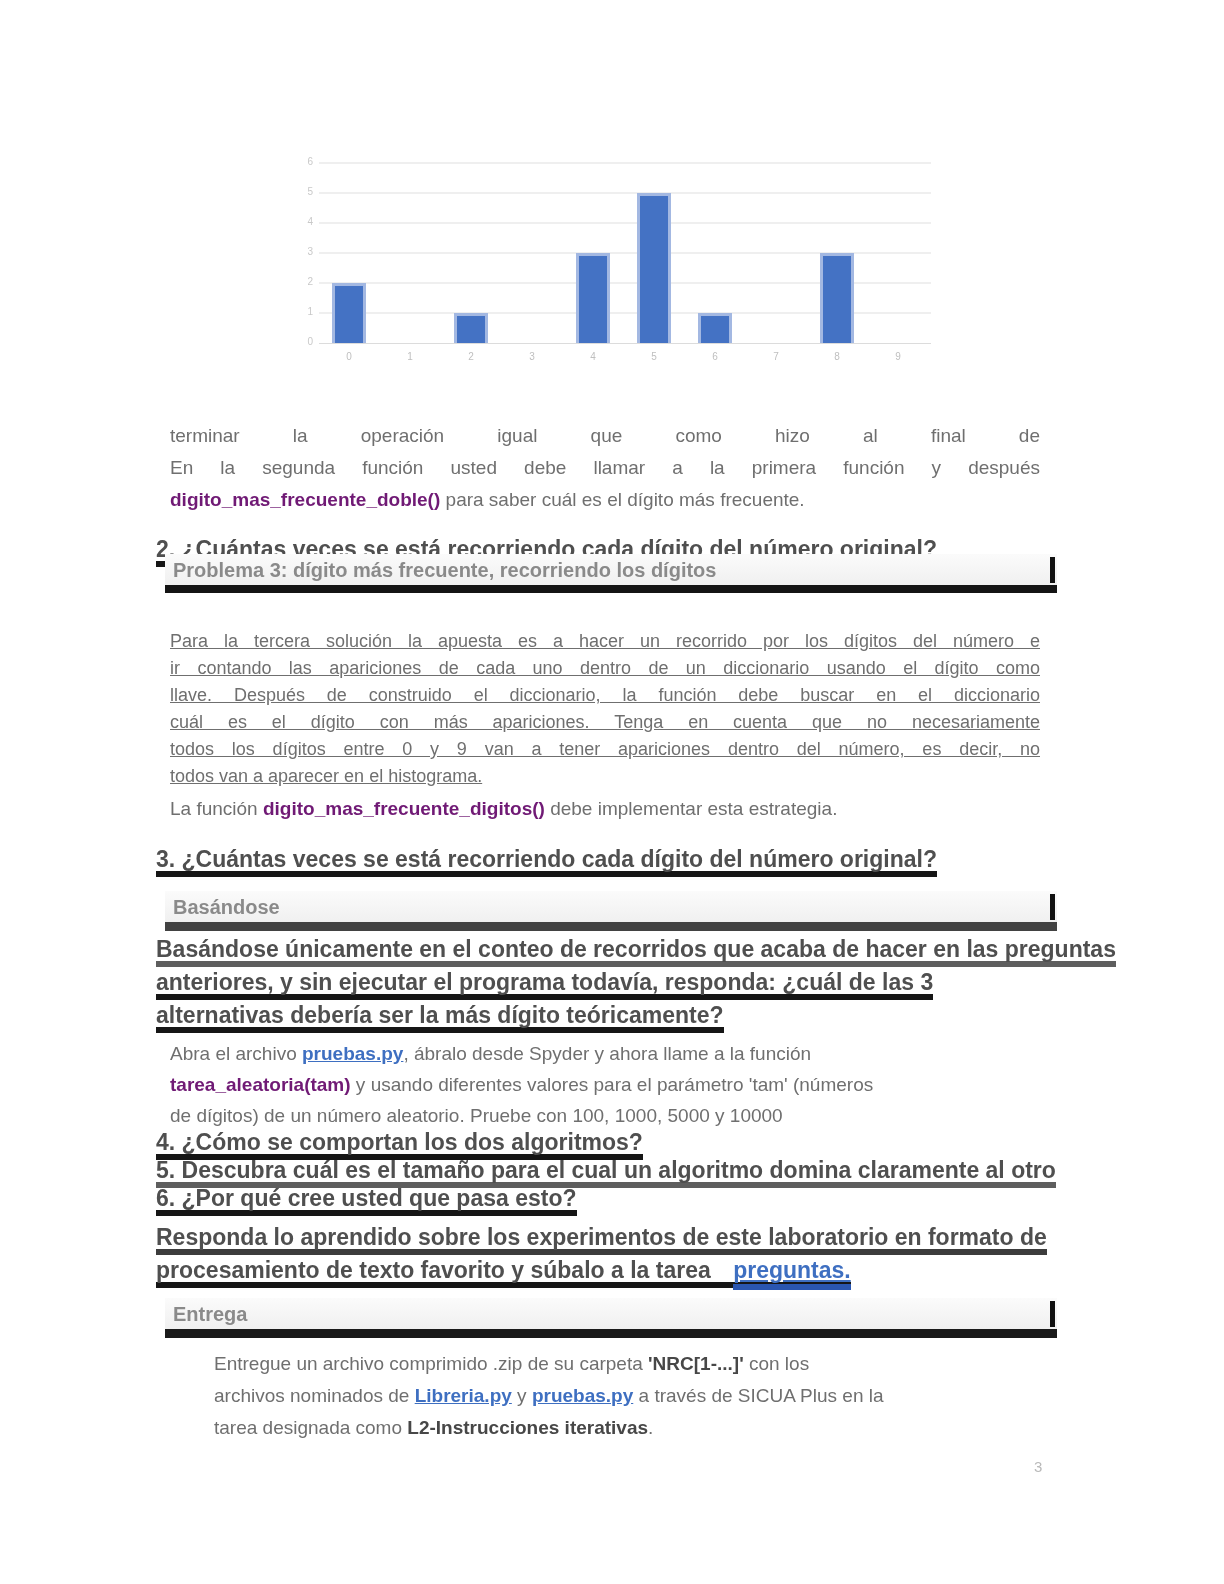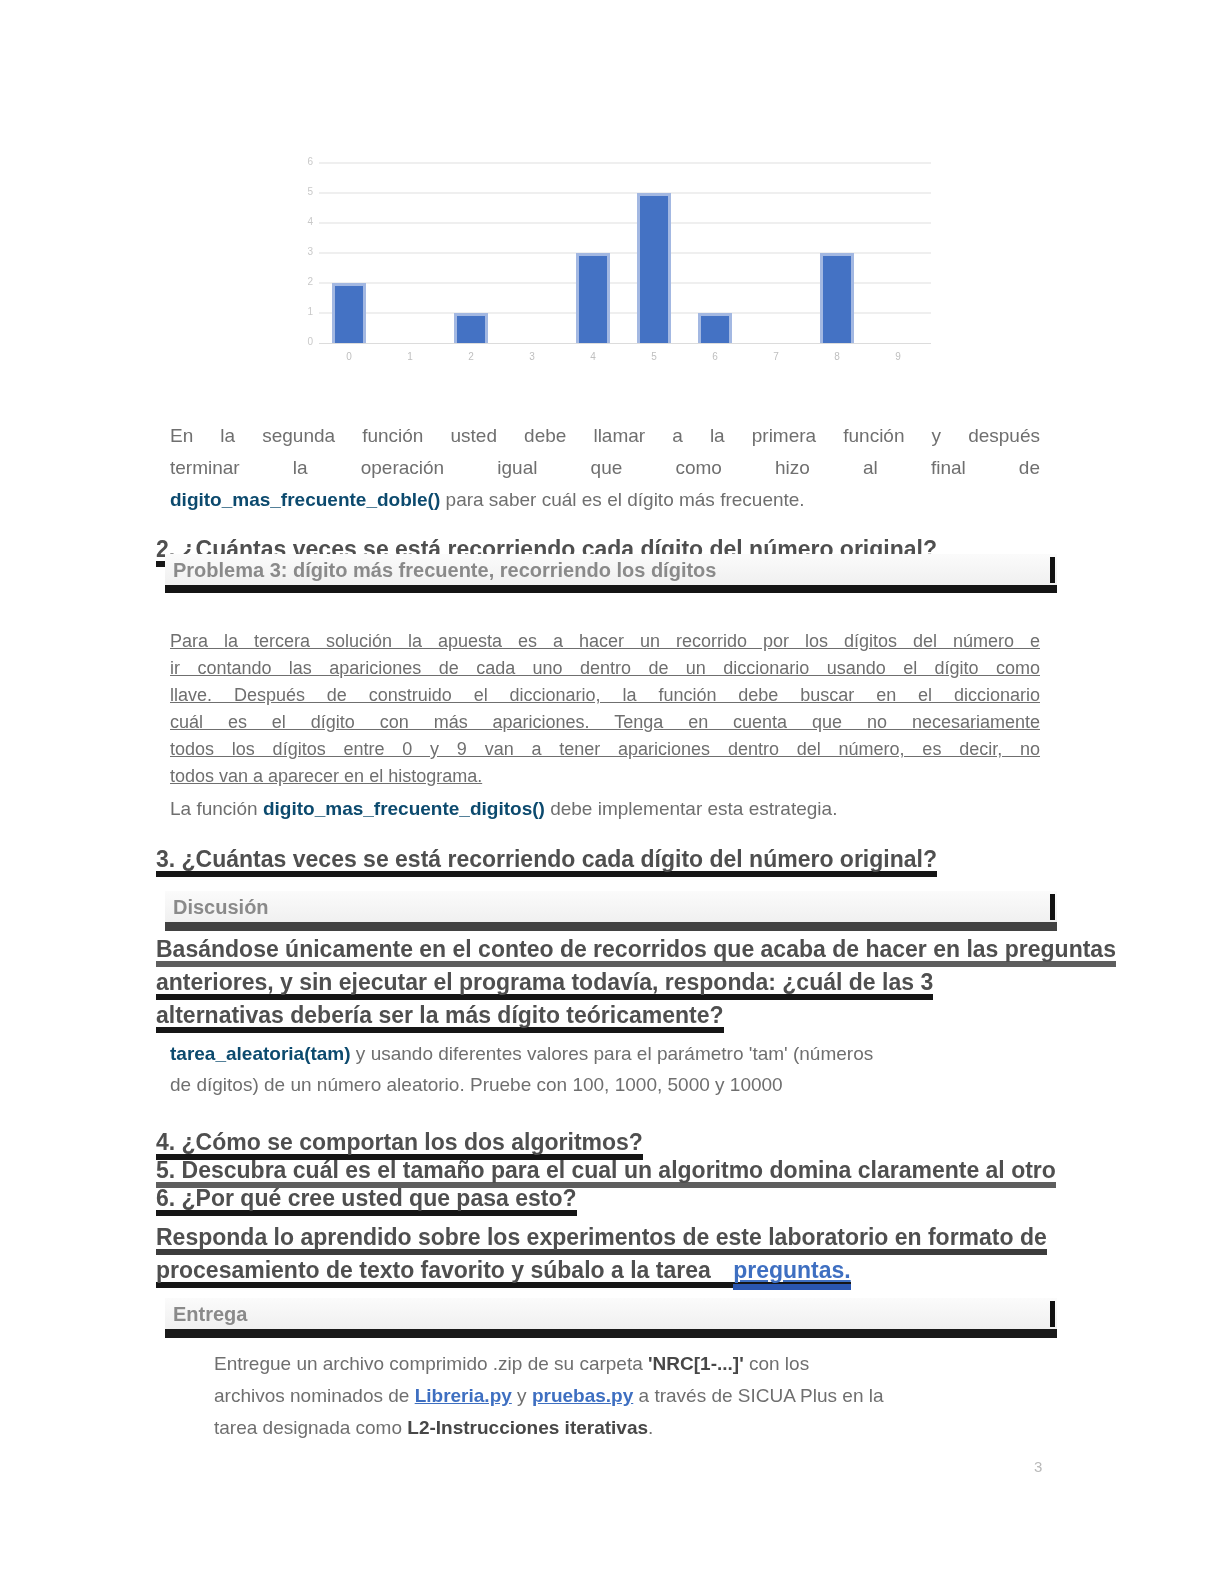--- a/index.html
+++ b/index.html
@@ -12,21 +12,21 @@
   .chart{position:absolute; left:285px; top:145px; width:655px; height:250px; background:#fff;}
   .gridline{position:absolute; height:2px; background:#efefef;}
   .axis-base{position:absolute; height:1px; background:#dcdcdc;}
   .ytick{position:absolute; width:22px; text-align:right; font-size:10px; color:#c9c9c9;}
   .xtick{position:absolute; width:30px; text-align:center; font-size:10px; color:#bfbfbf;}
   .bar{position:absolute; background:#4472C4; border:3px solid #a3b8e2; border-bottom:none; box-sizing:border-box;}
   
   .tx{position:absolute; left:170px; width:870px; font-size:19px; color:#6f6f6f; line-height:32px;}
   .just{text-align:justify; text-align-last:justify;}
   .b{font-weight:bold; color:#474747;}
-  .code{font-weight:bold; color:#0c4a6e;}
+  .code{font-weight:bold; color:#701a75;}
   .blue{font-weight:bold; color:#3E6FC1; text-decoration:underline;}
   .qline{
     position:absolute; left:156px; font-size:23px; line-height:22px;
     font-weight:bold; color:#4f4f4f; border-bottom:6px solid #161616; padding-bottom:1px;
     white-space:nowrap;
   }
   .u-gray{border-bottom-color:#5e5e5e;}
   .u-dgray{border-bottom-color:#3c3c3c;}
   .heading{
     position:absolute; left:165px; width:892px; background:linear-gradient(#fbfbfb,#f0f0f0);
@@ -71,22 +71,22 @@
       <div class="bar" style="left: 352px; top: 48px; width: 34px; height: 150px;"></div>
       <div class="xtick" style="left: 415px; top: 206px;">6</div>
       <div class="bar" style="left: 413px; top: 168px; width: 34px; height: 30px;"></div>
       <div class="xtick" style="left: 476px; top: 206px;">7</div>
       <div class="xtick" style="left: 537px; top: 206px;">8</div>
       <div class="bar" style="left: 535px; top: 108px; width: 34px; height: 90px;"></div>
       <div class="xtick" style="left: 598px; top: 206px;">9</div>
     </div>
 
   <div class="tx" style="top:420px;">
+    <div class="just">terminar la operación igual que como hizo al final de</div>
     <div class="just">En la segunda función usted debe llamar a la primera función y después</div>
-    <div class="just">terminar la operación igual que como hizo al final de</div>
     <div><span class="code">digito_mas_frecuente_doble()</span><span> para saber cuál es el dígito más frecuente.</span></div>
   </div>
 
   <div class="qline" style="top:538px;">2. ¿Cuántas veces se está recorriendo cada dígito del número original?</div>
 
   <div class="heading h-black" style="top:554px;">
     <span>Problema 3: dígito más frecuente, recorriendo los dígitos</span>
     <span class="cursor-mark"></span>
   </div>
 
@@ -99,29 +99,30 @@
     <div class="smallline">todos van a aparecer en el histograma.</div>
   </div>
 
   <div class="tx" style="top:793px;">
     <span>La función </span><span class="code">digito_mas_frecuente_digitos()</span><span> debe implementar esta estrategia.</span>
   </div>
 
   <div class="qline" style="top:848px;">3. ¿Cuántas veces se está recorriendo cada dígito del número original?</div>
 
   <div class="heading h-dgray" style="top:891px;">
-    <span>Discusión</span>
+    <span>Basándose</span>
     <span class="cursor-mark"></span>
   </div>
 
   <div class="qline u-gray" style="top:938px;">Basándose únicamente en el conteo de recorridos que acaba de hacer en las preguntas</div>
   <div class="qline" style="top:971px;">anteriores, y sin ejecutar el programa todavía, responda: ¿cuál de las 3</div>
   <div class="qline" style="top:1004px;">alternativas debería ser la más dígito teóricamente?</div>
 
   <div class="tx" style="top:1038px; line-height:31px;">
+    <div><span>Abra el archivo </span><span class="blue">pruebas.py</span><span>, ábralo desde Spyder y ahora llame a la función</span></div>
     <div><span class="code">tarea_aleatoria(tam)</span><span> y usando diferentes valores para el parámetro 'tam' (números</span></div>
     <div>de dígitos) de un número aleatorio. Pruebe con 100, 1000, 5000 y 10000</div>
   </div>
 
   <div class="qline" style="top:1131px;">4. ¿Cómo se comportan los dos algoritmos?</div>
   <div class="qline u-gray" style="top:1159px;">5. Descubra cuál es el tamaño para el cual un algoritmo domina claramente al otro</div>
   <div class="qline" style="top:1187px;">6. ¿Por qué cree usted que pasa esto?</div>
 
   <div class="qline u-dgray" style="top:1226px;">Responda lo aprendido sobre los experimentos de este laboratorio en formato de</div>
   <div class="qline" style="top:1259px;">

